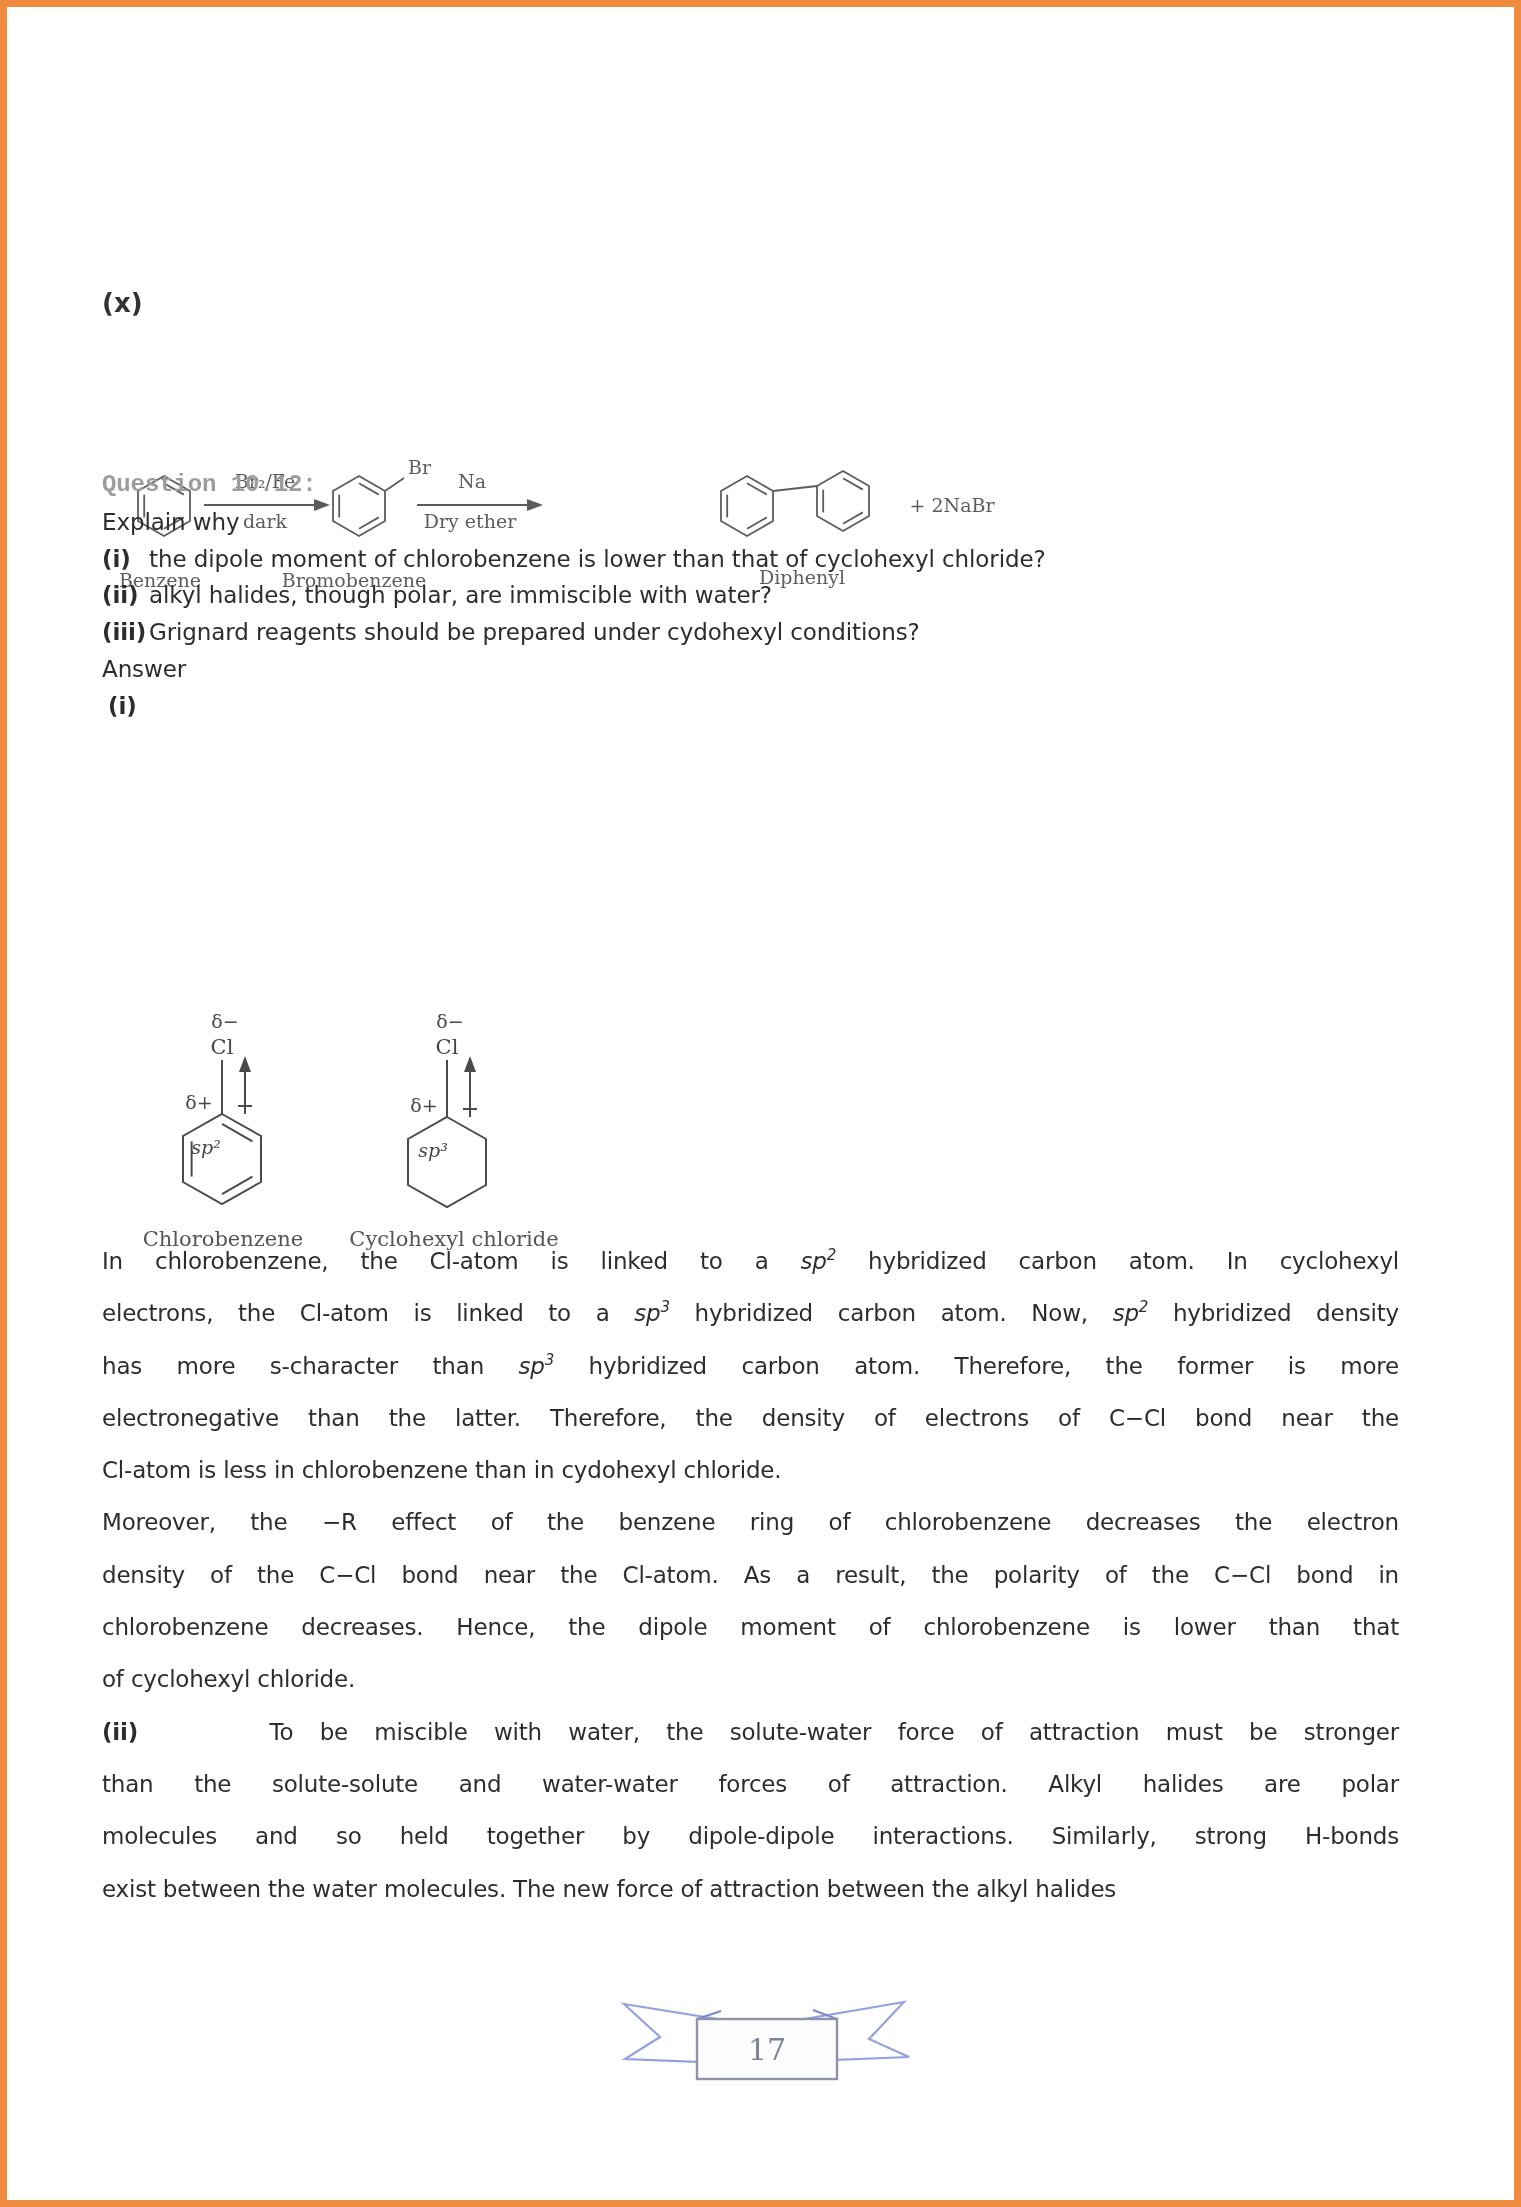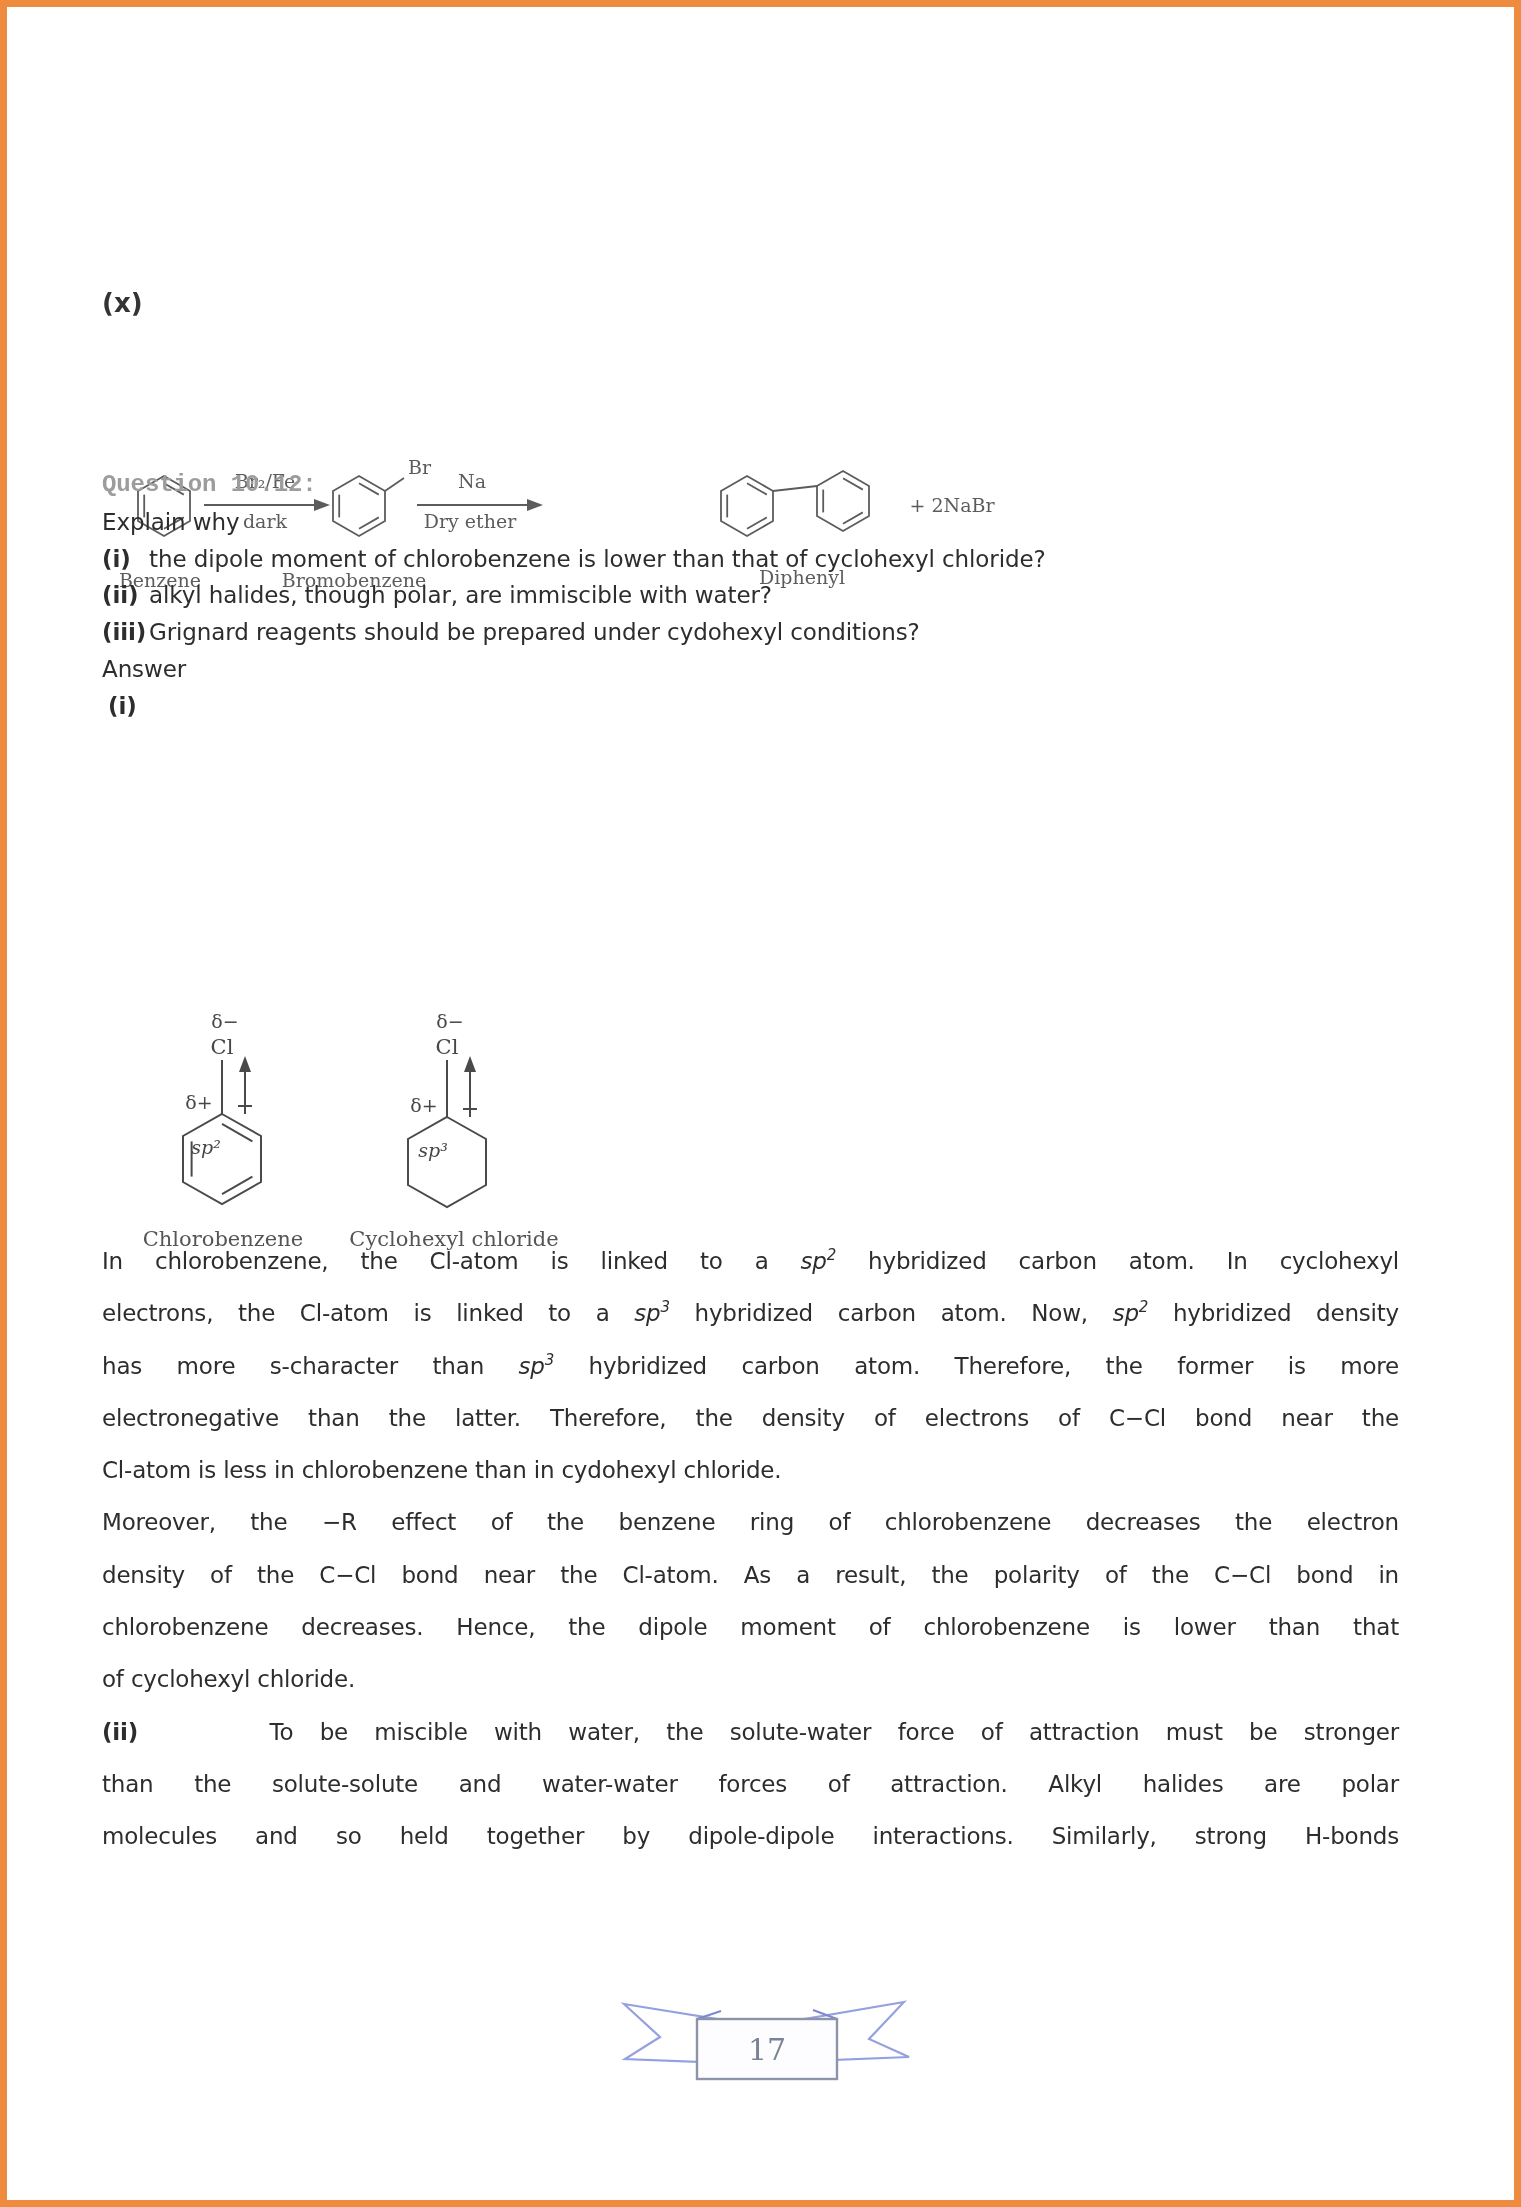--- a/index.html
+++ b/index.html
@@ -170,20 +170,21 @@
       <div class="jline"><span>has more s-character than </span><span class="it">sp</span><sup class="it">3</sup><span> hybridized carbon atom. Therefore, the former is more</span></div>
       <div class="jline"><span>electronegative than the latter. Therefore, the density of electrons of C−Cl bond near the</span></div>
       <div class="jline jlast"><span>Cl-atom is less in chlorobenzene than in cydohexyl chloride.</span></div>
       <div class="jline"><span>Moreover, the −R effect of the benzene ring of chlorobenzene decreases the electron</span></div>
       <div class="jline"><span>density of the C−Cl bond near the Cl-atom. As a result, the polarity of the C−Cl bond in</span></div>
       <div class="jline"><span>chlorobenzene decreases. Hence, the dipole moment of chlorobenzene is lower than that</span></div>
       <div class="jline jlast"><span>of cyclohexyl chloride.</span></div>
       <div class="jline"><span class="bd">(ii)</span><span>&nbsp;&nbsp;&nbsp;&nbsp; To be miscible with water, the solute-water force of attraction must be stronger</span></div>
       <div class="jline"><span>than the solute-solute and water-water forces of attraction. Alkyl halides are polar</span></div>
       <div class="jline"><span>molecules and so held together by dipole-dipole interactions. Similarly, strong H-bonds</span></div>
+      <div class="jline jlast"><span>exist between the water molecules. The new force of attraction between the alkyl halides</span></div>
     </div>
 
   <svg class="ribbon-svg" width="300" height="85" viewBox="0 0 300 85">
     <polygon class="flag" points="7,7 112,24 112,66 8,62 43,40"></polygon>
     <polygon class="flag" points="287,5 188,22 188,64 292,60 252,42"></polygon>
     <line class="fold" x1="80" y1="22" x2="104" y2="14"></line>
     <line class="fold" x1="220" y1="22" x2="196" y2="13"></line>
     <rect class="box" x="80" y="22" width="140" height="60"></rect>
     <text x="150" y="63" text-anchor="middle">17</text>
   </svg>

